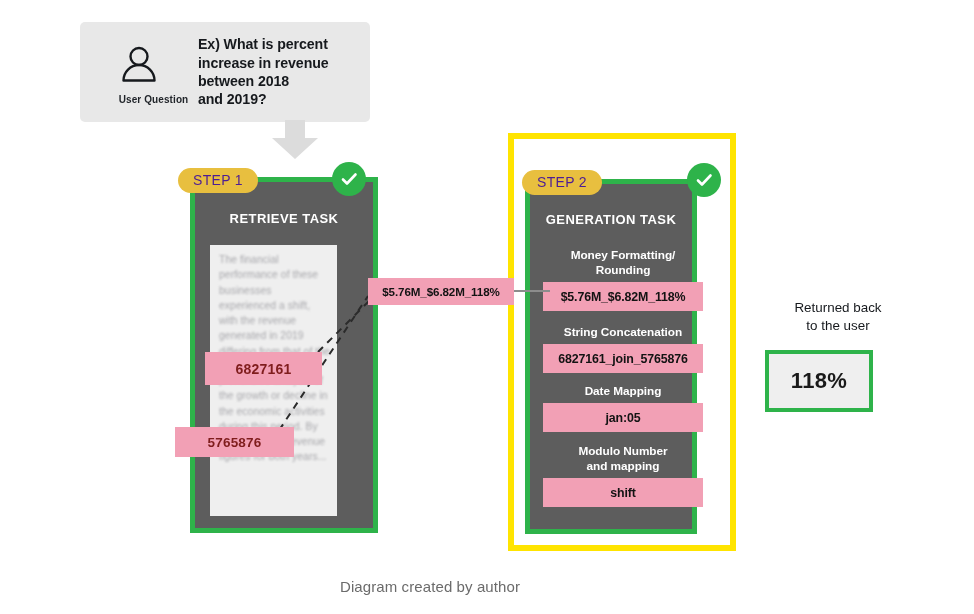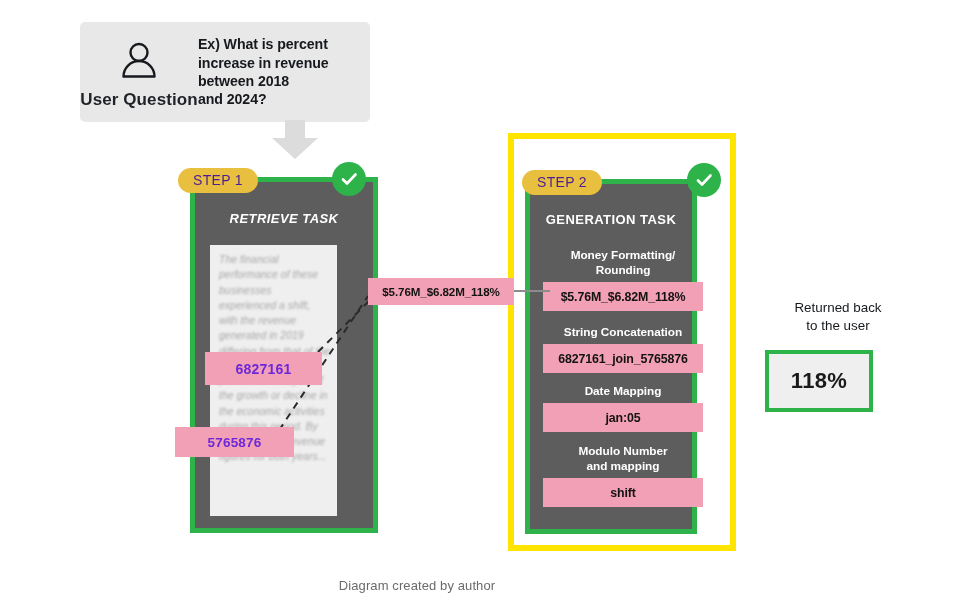--- a/index.html
+++ b/index.html
@@ -37,25 +37,26 @@
     display: flex;
     flex-direction: column;
     align-items: center;
     justify-content: center;
     padding-top: 4px;
   }
   #user-icon {
     display: block;
   }
   #user-label {
-    font-size: 17px;
+    font-size: 10px;
     font-weight: bold;
     color: #1f2328;
     letter-spacing: .1px;
     margin-top: 7px;
+    padding-left: 29px;
   }
   #question-text {
     font-size: 14.2px;
     font-weight: bold;
     line-height: 1.29;
     color: #16191d;
     padding-right: 10px;
     letter-spacing: -.1px;
     white-space: pre-line;
   }
@@ -105,21 +106,20 @@
     text-align: center;
     letter-spacing: .45px;
   }
 
   
   #step1-panel {
     left: 190px;
     top: 177px;
     width: 188px;
     height: 356px;
-    font-style: italic;
   }
   #step1-badge { left: 178px; top: 168px; }
   #step1-check { left: 332px; top: 162px; }
   #step1-title { position: absolute; left: 0; top: 29px; width: 100%; }
 
   #doc-box {
     position: absolute;
     left: 15px;
     top: 63px;
     width: 127px;
@@ -136,21 +136,21 @@
     color: #a8a8ac;
     letter-spacing: .05px;
     filter: blur(0.85px);
   }
   #doc-text-a { top: 7px; }
   #doc-text-b { top: 128px; }
 
   .hl-pill {
     position: absolute;
     background: #f2a0b5;
-    color: #6d28d9;
+    color: #7f1d1d;
     font-weight: bold;
     display: flex;
     align-items: center;
     justify-content: center;
     box-sizing: border-box;
   }
   #hl-6827161 {
     left: 205px;
     top: 352px;
     width: 117px;
@@ -285,46 +285,46 @@
   #result-value {
     font-size: 22px;
     font-weight: bold;
     color: #1a1a1a;
     letter-spacing: .3px;
   }
 
   
   #caption {
     position: absolute;
-    left: 0;
+    left: 13px;
     top: 578px;
     width: 834px;
     text-align: center;
-    font-size: 13px;
+    font-size: 15px;
     color: #6b6b6b;
     letter-spacing: .1px;
   }
 </style>
 </head>
 <body>
 
 <div id="canvas">
 
   <div id="question-card">
     <div id="user-block">
       <svg id="user-icon" width="44" height="44" viewBox="0 0 44 44">
         <circle cx="22" cy="13.5" r="8.5" fill="none" stroke="#16191d" stroke-width="2.4"></circle>
         <path d="M6.5 37.5 A15.5 15.5 0 0 1 37.5 37.5 Z" fill="none" stroke="#16191d" stroke-width="2.4" stroke-linejoin="round"></path>
       </svg>
       <div id="user-label">User Question</div>
     </div>
     <div id="question-text" style="white-space: pre-line;">Ex) What is percent
 increase in revenue
 between 2018
-and 2024?</div>
+and 2019?</div>
   </div>
 
   <svg id="down-arrow" viewBox="0 0 54 40">
     <path d="M17 0 L37 0 L37 18 L50 18 L27 39 L4 18 L17 18 Z" fill="#dcdcdc"></path>
   </svg>
 
   <svg id="dashed-svg">
     <path d="M318 352 L370 300" fill="none" stroke="#2b2b2b" stroke-width="2" stroke-dasharray="7 6"></path>
     <path d="M272 441 L368 296" fill="none" stroke="#2b2b2b" stroke-width="2" stroke-dasharray="7 6"></path>
   </svg>

